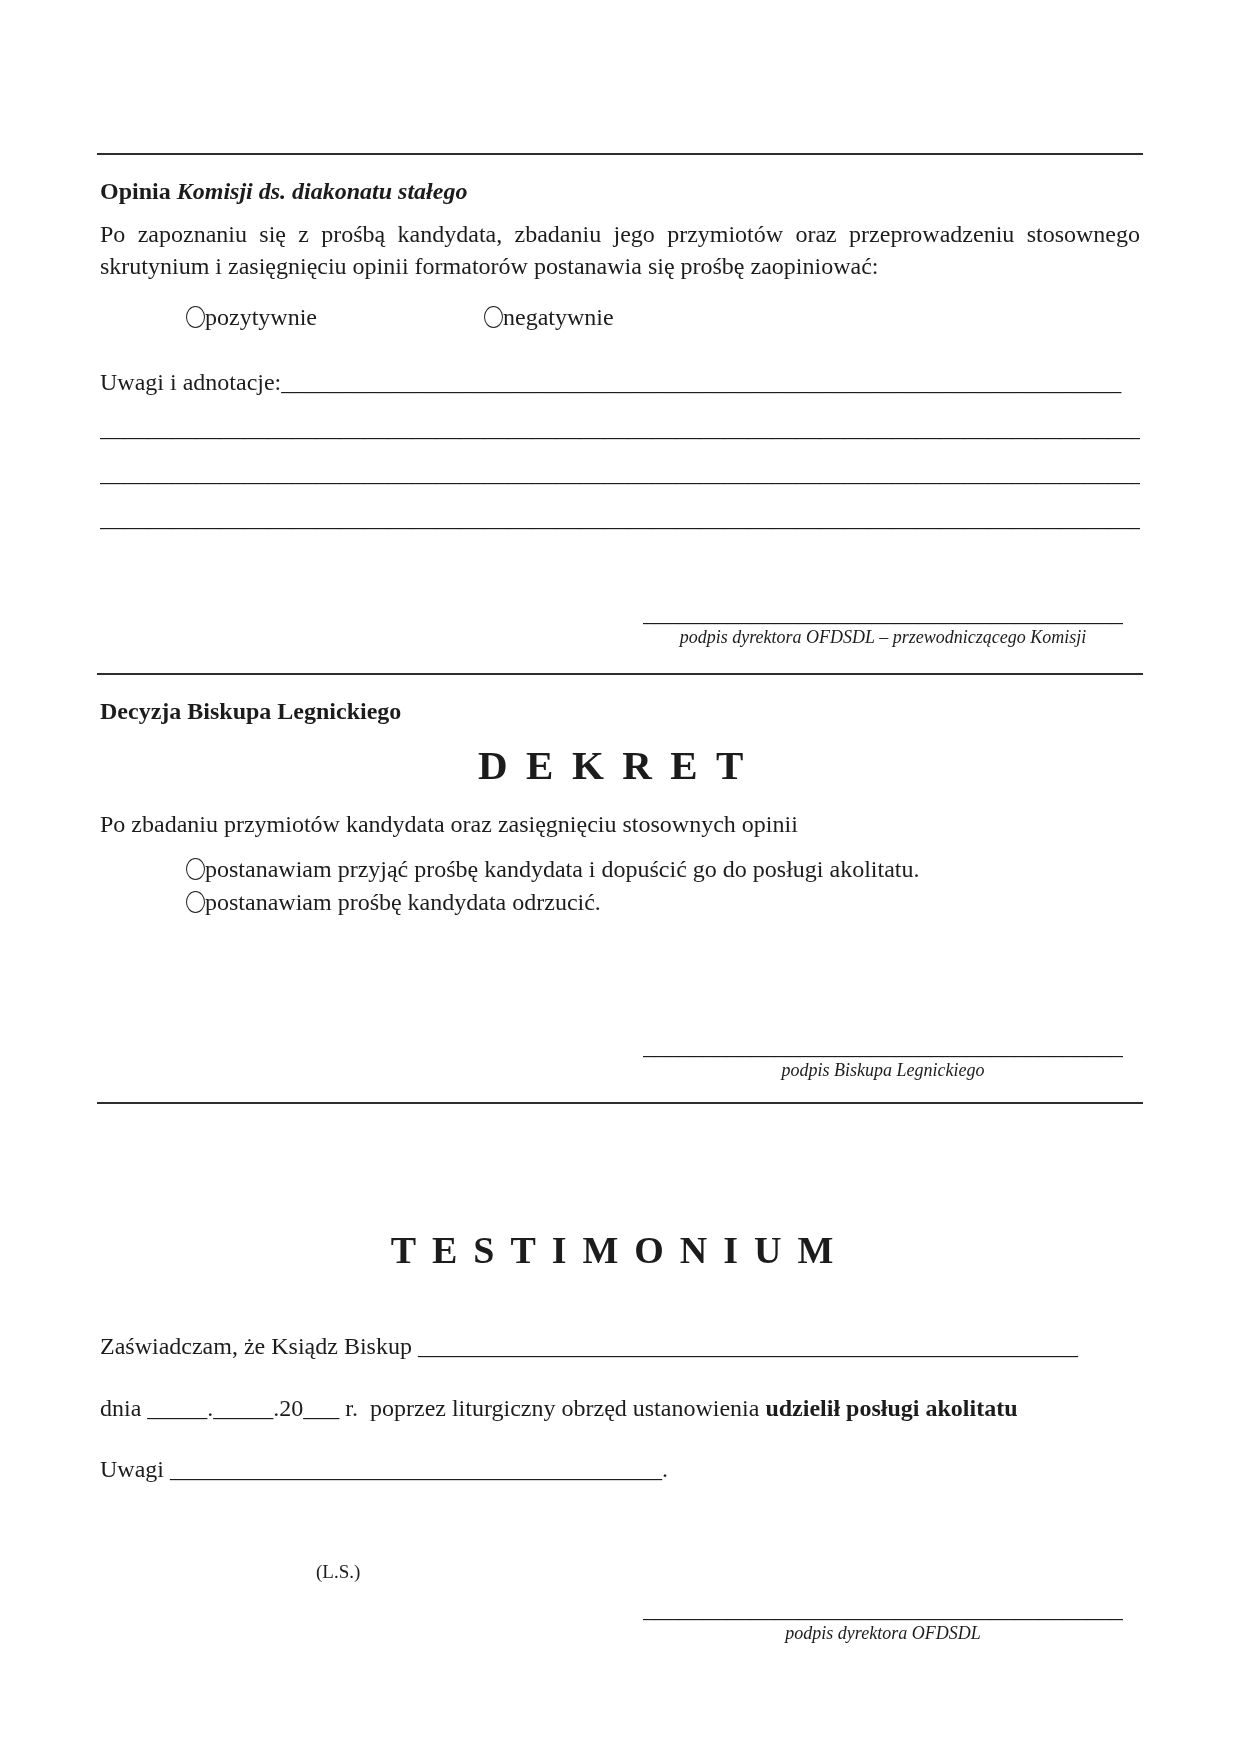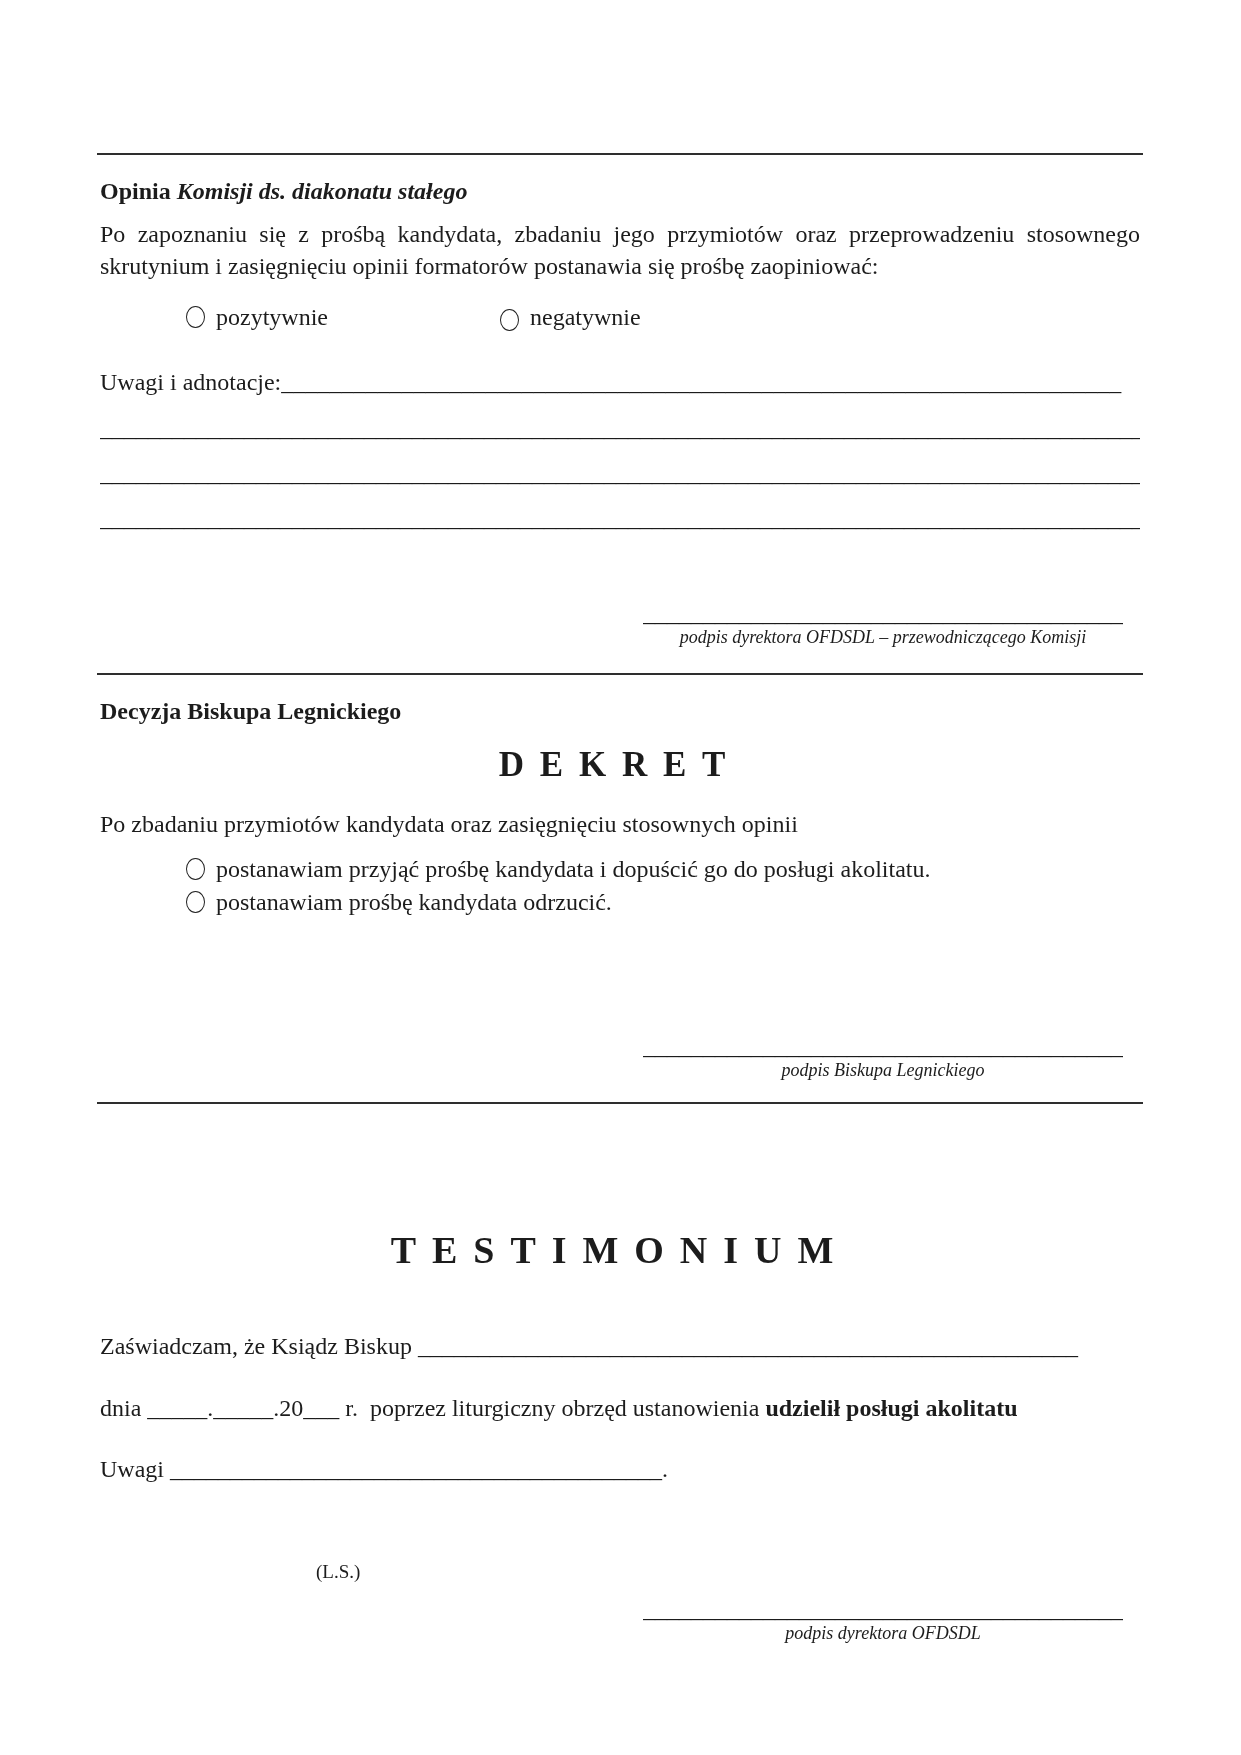--- a/index.html
+++ b/index.html
@@ -38,42 +38,41 @@
     left: 100px;
     width: 1040px;
     font-size: 24px;
     line-height: 28px;
     white-space: pre;
     overflow: hidden;
   }
   .radio-item {
     display: flex;
     align-items: center;
-    gap: 11px;
     font-size: 24px;
     line-height: 28px;
     white-space: pre;
   }
   .radio-circle {
     width: 19px;
     height: 22px;
     border: 1.5px solid #222222;
     border-radius: 50%;
     background: transparent;
     box-sizing: border-box;
     flex: none;
   }
   .big-title {
     left: 100px;
     width: 1040px;
     text-align: center;
     font-weight: bold;
     white-space: pre;
   }
-  .title-dekret { font-size: 35px; letter-spacing: 0.45em; line-height: 40px; }
+  .title-dekret { font-size: 41px; letter-spacing: 0.45em; line-height: 40px; }
   .title-testimonium { font-size: 38px; letter-spacing: 0.42em; line-height: 44px; }
   .sig-block {
     left: 643px;
     width: 480px;
     text-align: center;
   }
   .sig-line {
     font-size: 24px;
     line-height: 26px;
     white-space: pre;
@@ -100,21 +99,21 @@
   <div class="abs rule" style="top:153px;"></div>
 
   <div class="abs section-heading" style="top:176px;"><span>Opinia </span><span class="it">Komisji ds. diakonatu stałego</span></div>
 
   <div class="abs body-para" style="top:218px;">Po zapoznaniu się z prośbą kandydata, zbadaniu jego przymiotów oraz przeprowadzeniu stosownego skrutynium i zasięgnięciu opinii formatorów postanawia się prośbę zaopiniować:</div>
 
   <div class="abs radio-item" style="top:303px; left:186px;">
     <span class="radio-circle"></span>
     <span>pozytywnie</span>
   </div>
-  <div class="abs radio-item" style="top:303px; left:500px;align-items:flex-end;">
+  <div class="abs radio-item" style="top:303px; left:484px;">
     <span class="radio-circle"></span>
     <span>negatywnie</span>
   </div>
 
   <div class="abs single-line" style="top:368px;"><span>Uwagi i adnotacje:</span><span>______________________________________________________________________</span></div>
 
   <div class="abs single-line" style="top:414px;">________________________________________________________________________________________</div>
   <div class="abs single-line" style="top:459px;">________________________________________________________________________________________</div>
   <div class="abs single-line" style="top:504px;">________________________________________________________________________________________</div>
 

